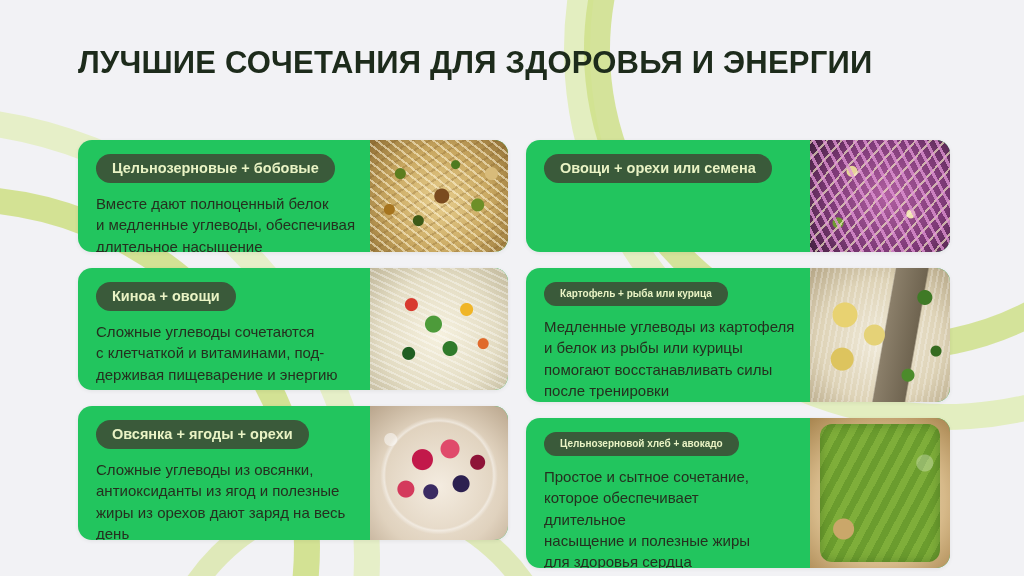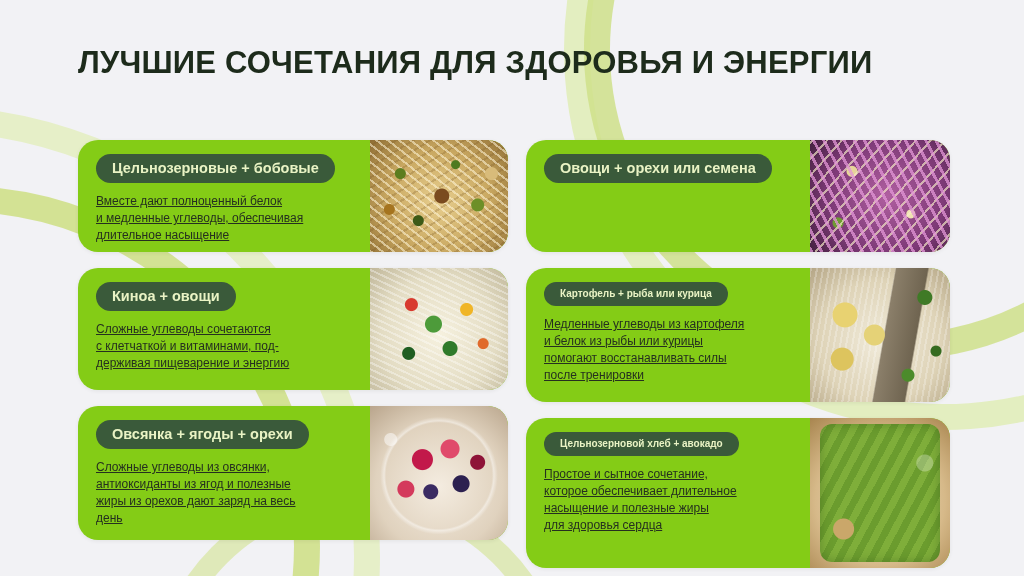--- a/index.html
+++ b/index.html
@@ -78,22 +78,22 @@
     width: 872px;
     display: flex;
     gap: 18px;
   }
   .col { display: flex; flex-direction: column; gap: 16px; }
   .col-left  { width: 430px; }
   .col-right { width: 424px; }
 
   .card {
     position: relative;
-    background: #84cc16;
-    border-radius: 20px;
+    background: #22c55e;
+    border-radius: 14px;
     box-shadow: 0 1px 4px rgba(20,30,20,.07);
     overflow: hidden;
     display: flex;
   }
   .card-body {
     padding: 14px 10px 14px 18px;
     flex: 1 1 auto;
     min-width: 0;
     display: flex;
     flex-direction: column;
@@ -105,25 +105,24 @@
     background: #3a5a3a;
     color: #e9f3c4;
     font-size: 14.5px;
     font-weight: bold;
     border-radius: 16px;
     padding: 6px 16px 7px;
     margin-bottom: 10px;
     white-space: nowrap;
   }
   .desc {
-    font-size: 12px;
+    font-size: 15px;
     line-height: 1.42;
     color: #25301f;
     white-space: pre-line;
-    text-decoration: underline;
   }
 
   
   .card-photo {
     flex: 0 0 auto;
     align-self: stretch;
     position: relative;
     overflow: hidden;
   }
   .card-photo .art { position: absolute; inset: 0; }

